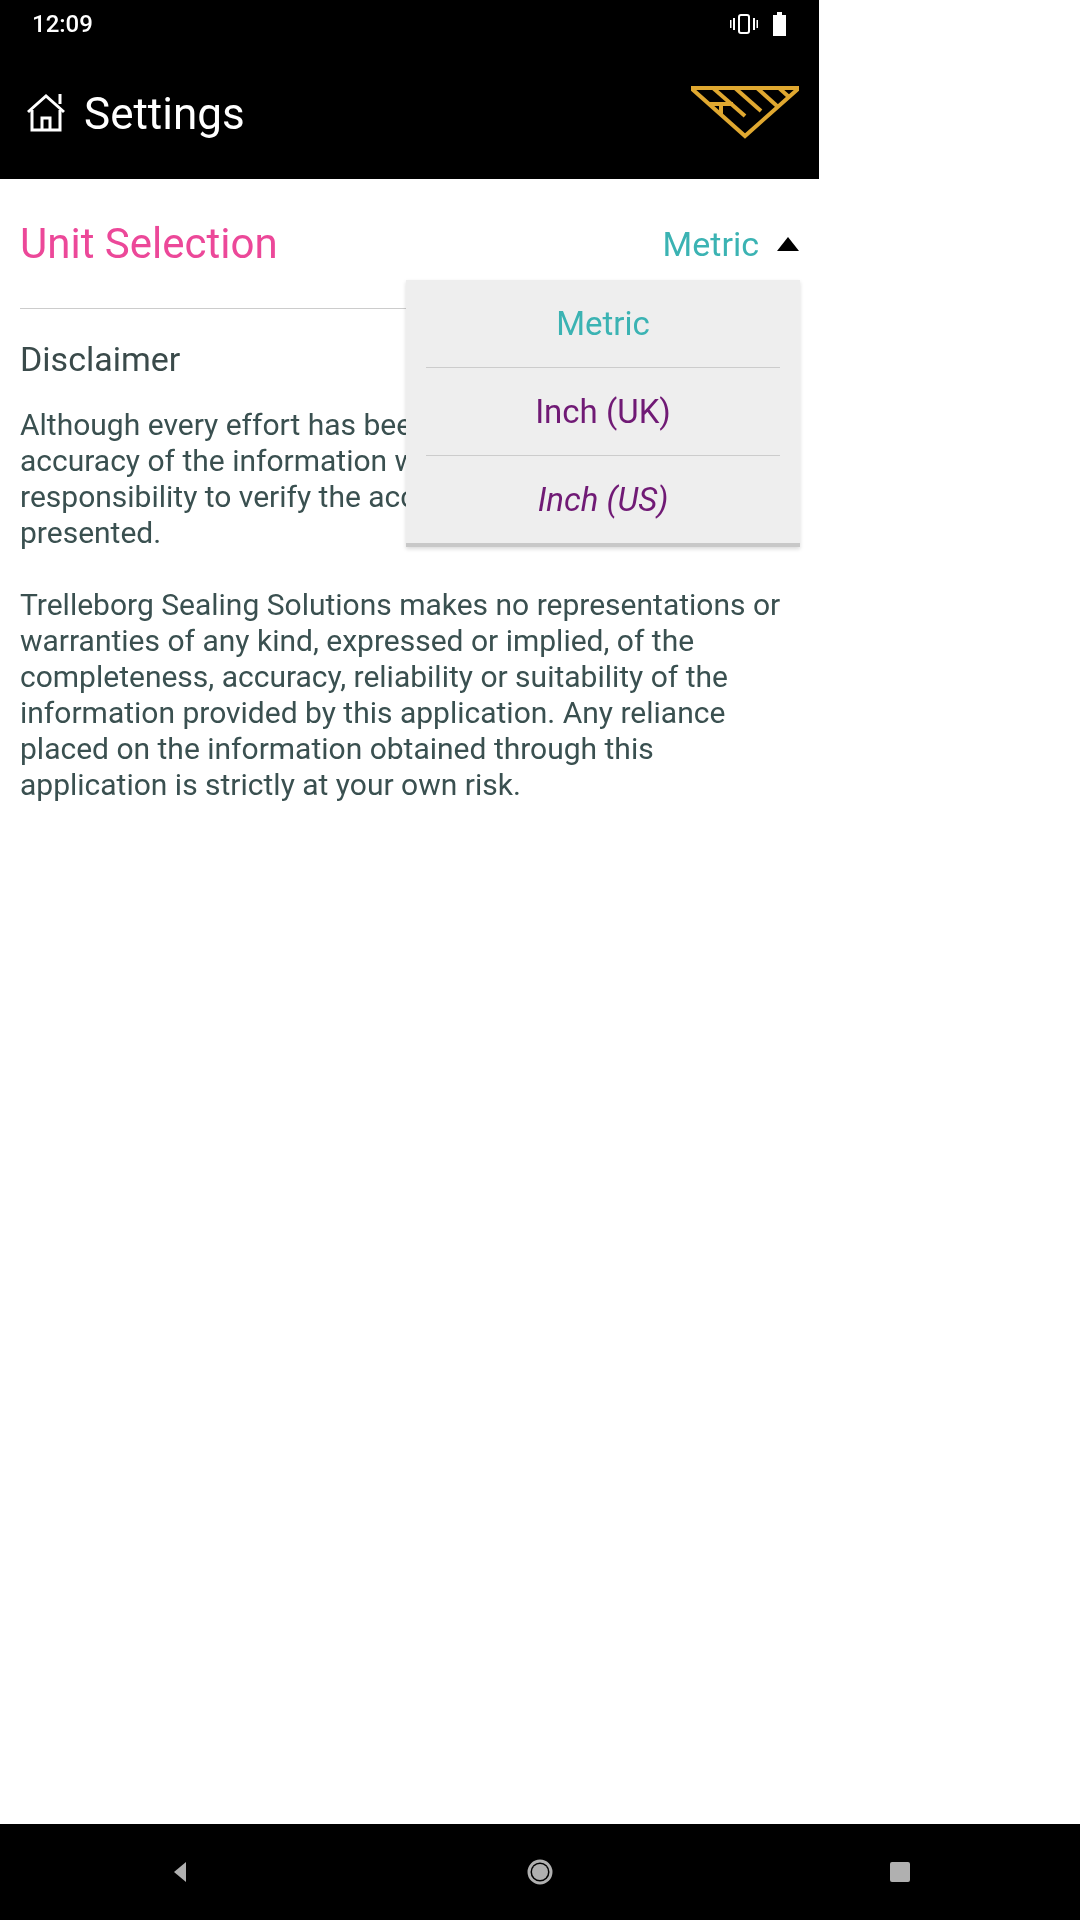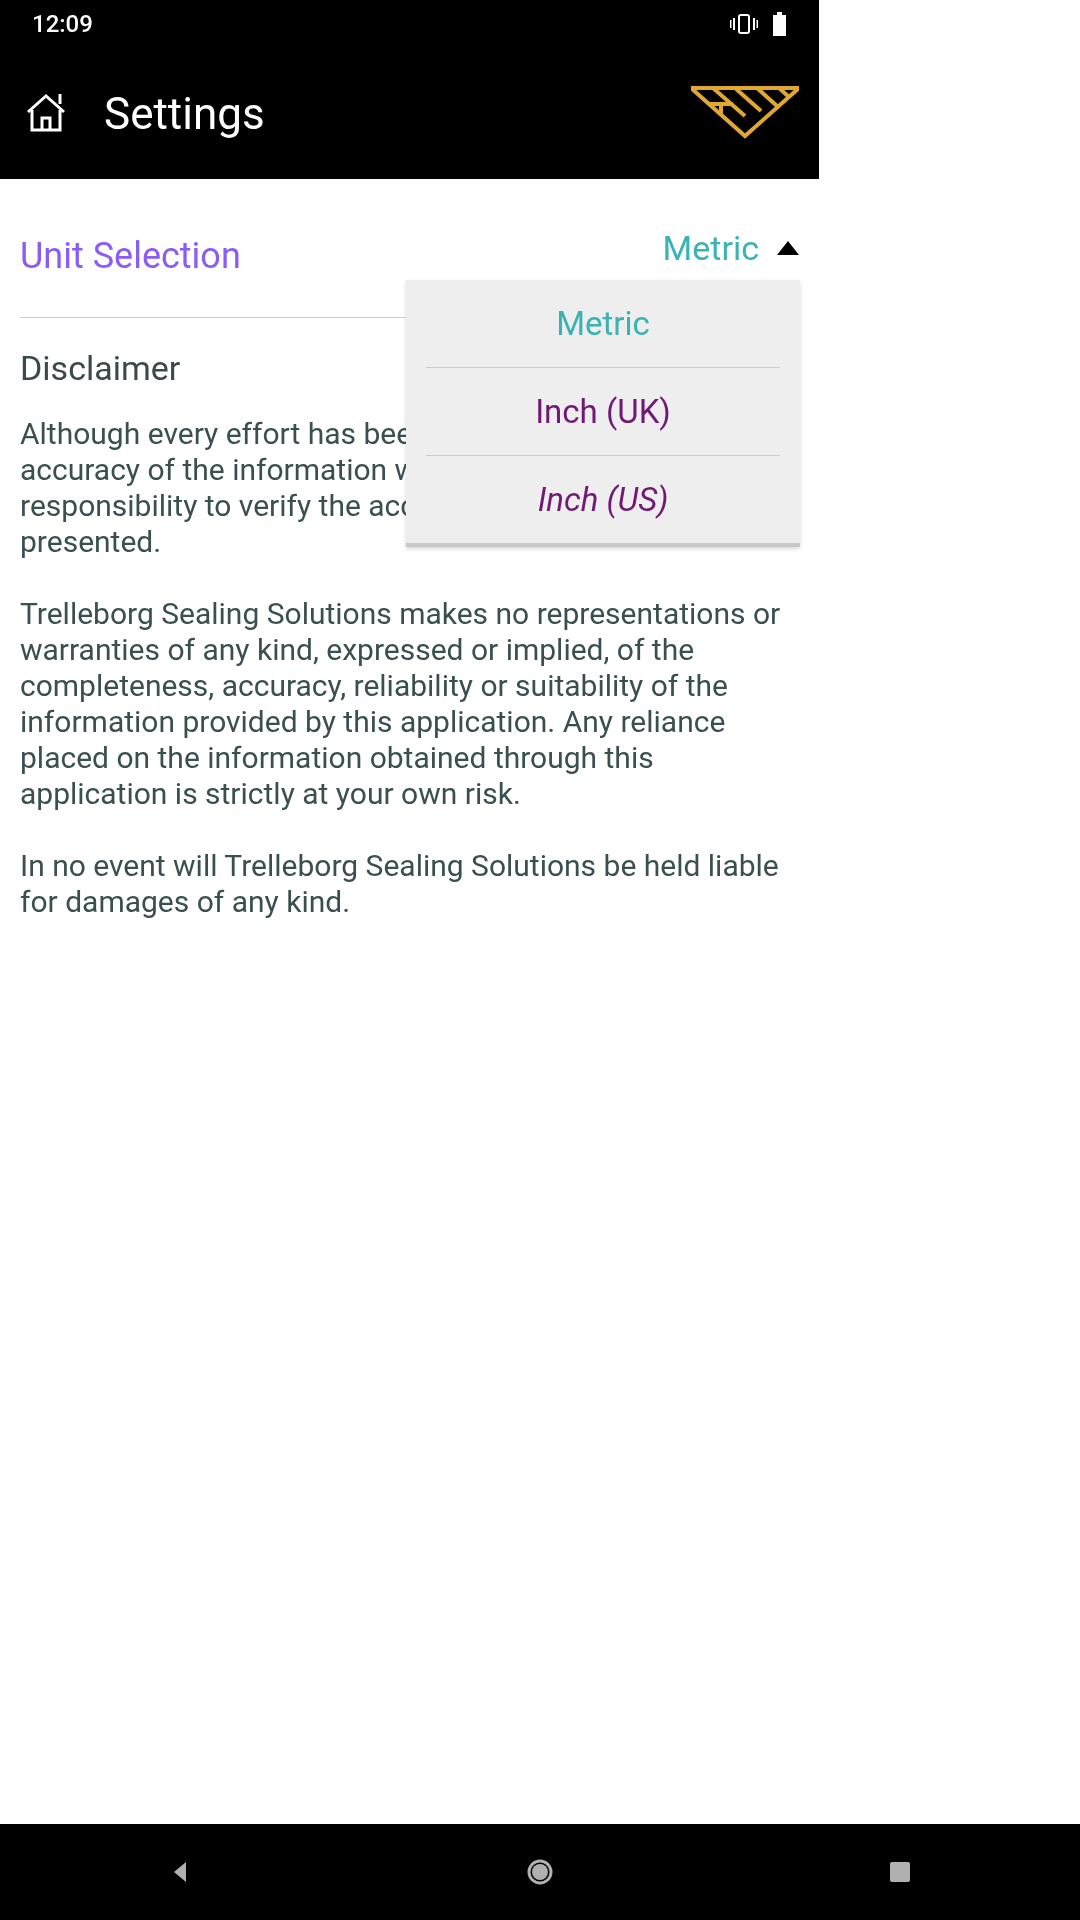--- a/index.html
+++ b/index.html
@@ -38,21 +38,21 @@
       height: 131px;
       background: #000;
       display: flex;
       align-items: center;
       padding: 0 20px;
       justify-content: space-between;
     }
     .app-bar-left {
       display: flex;
       align-items: center;
-      gap: 32px;
+      gap: 12px;
     }
     .home-icon {
       color: #fff;
     }
     .page-title {
       color: #fff;
       font-size: 44px;
       font-weight: 400;
     }
     .brand-logo {
@@ -64,23 +64,22 @@
     }
     .unit-row {
       display: flex;
       justify-content: space-between;
       align-items: center;
       padding-bottom: 40px;
       border-bottom: 1px solid #ccc;
       margin-bottom: 30px;
     }
     .unit-label {
-      font-size: 36px;
-      color: #8b5cf6;
-      margin-top: 16px;
+      font-size: 42px;
+      color: #ec4899;
     }
     .unit-selector {
       display: flex;
       align-items: center;
       gap: 18px;
       cursor: pointer;
     }
     .unit-value {
       color: #3bb3b3;
       font-size: 34px;
@@ -207,21 +206,20 @@
     <div class="unit-selector">
       <span class="unit-value">Metric</span>
       <span class="caret-up"></span>
     </div>
   </div>
 
   <div class="disclaimer-title">Disclaimer</div>
   <div class="disclaimer-text">
     <p>Although every effort has been made to assure the accuracy of the information within this app, it is your responsibility to verify the accuracy of any values presented.</p>
     <p>Trelleborg Sealing Solutions makes no representations or warranties of any kind, expressed or implied, of the completeness, accuracy, reliability or suitability of the information provided by this application. Any reliance placed on the information obtained through this application is strictly at your own risk.</p>
-    <p>In no event will Trelleborg Sealing Solutions be held liable for damages of any kind.</p>
   </div>
 
   <div class="dropdown">
     <div class="dropdown-item selected">Metric</div>
     <div class="dropdown-item">Inch (UK)</div>
     <div class="dropdown-item">Inch (US)</div>
   </div>
 </div>
 
 <div class="nav-bar">

